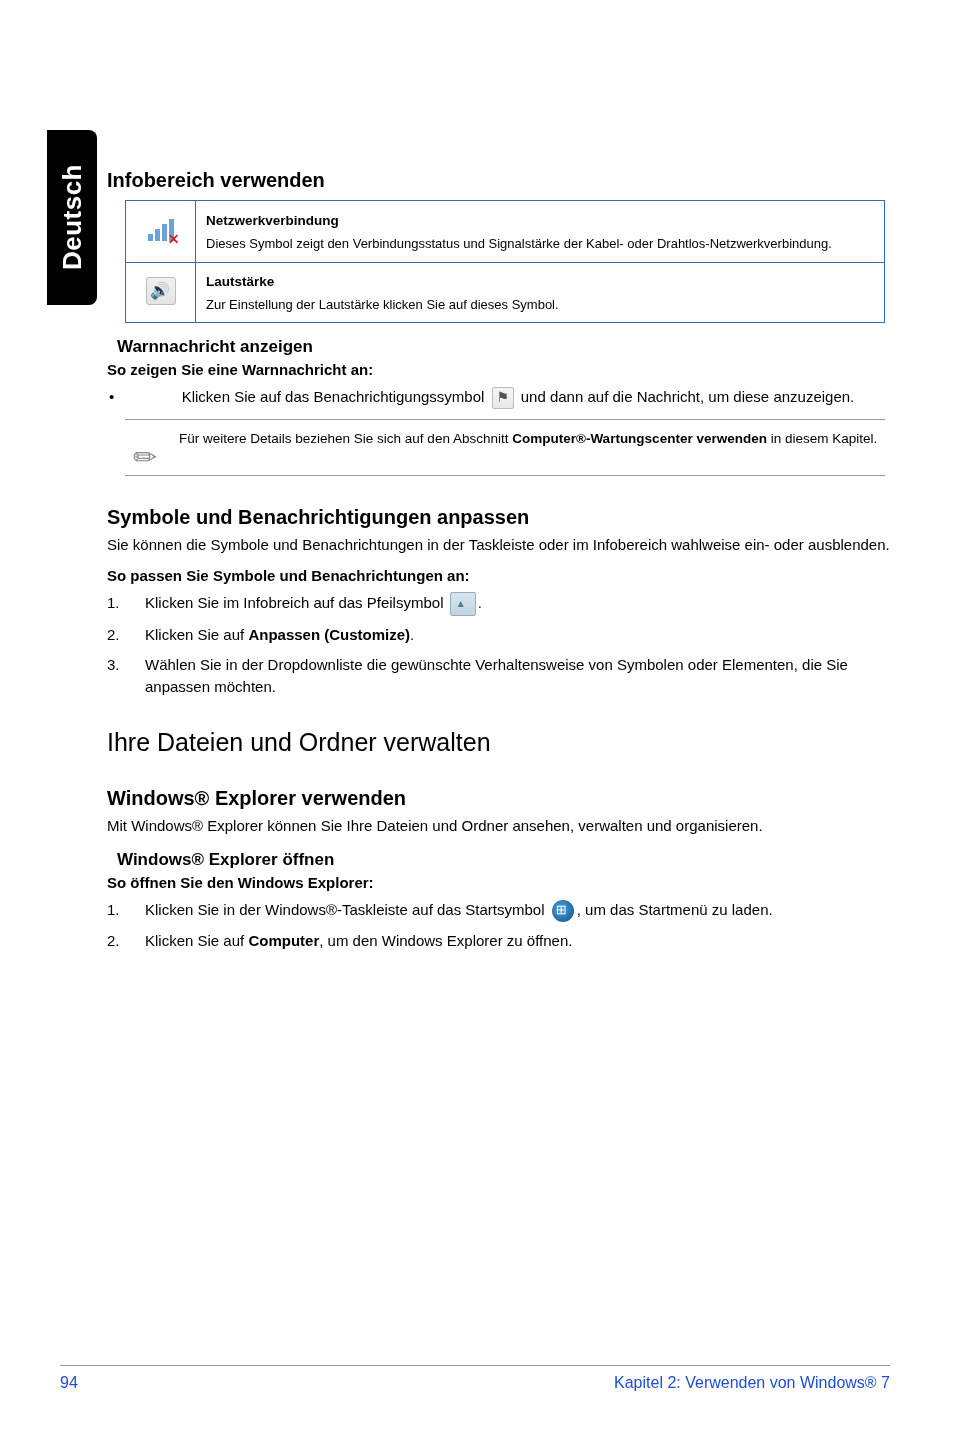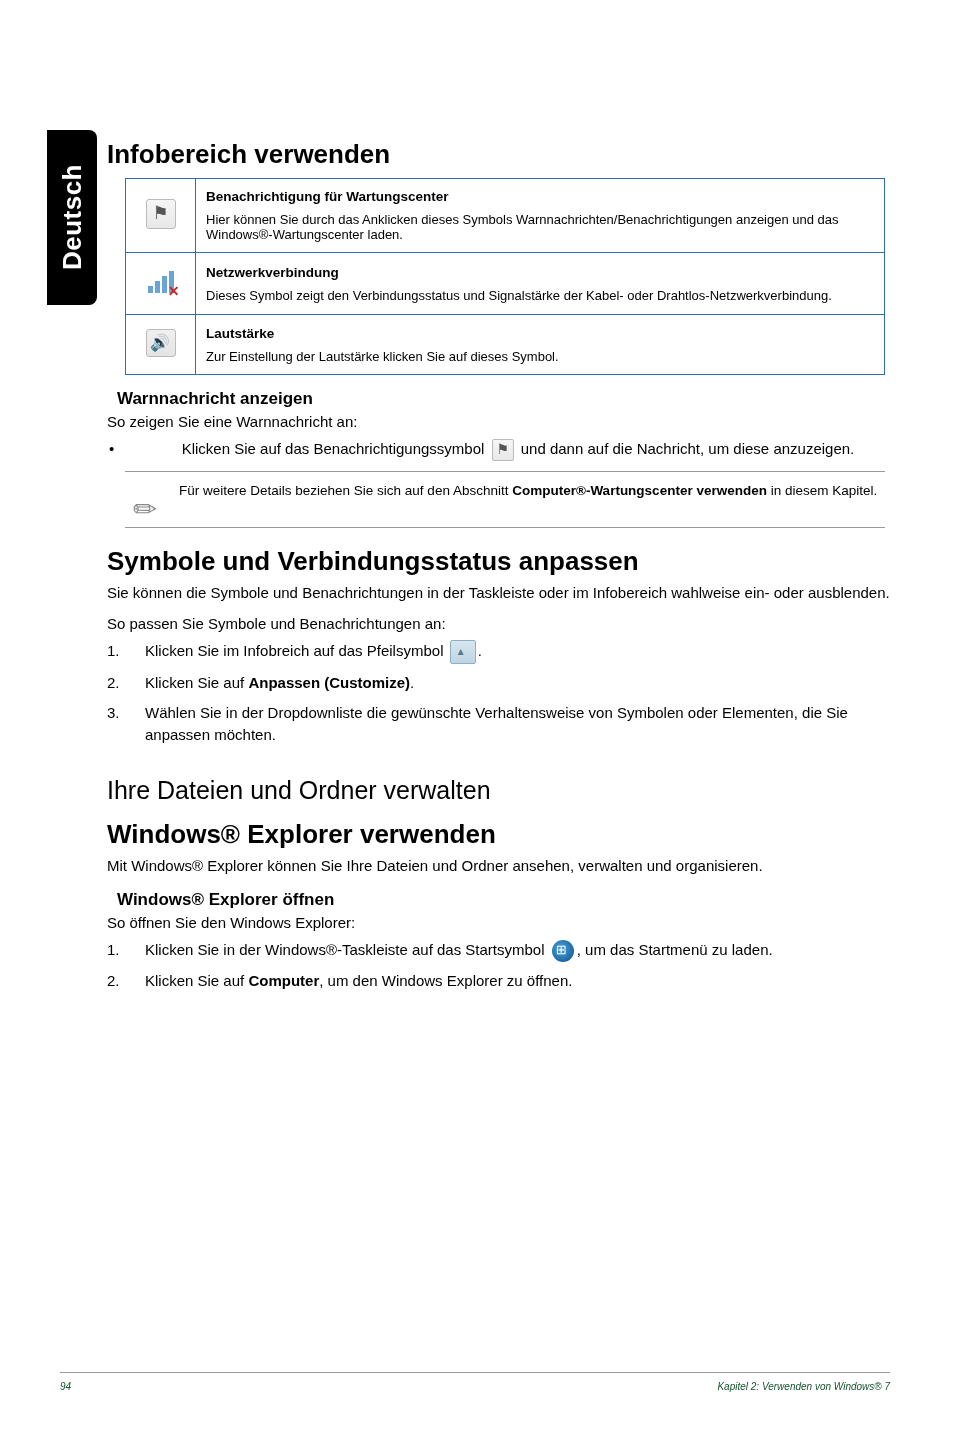--- a/index.html
+++ b/index.html
@@ -30,21 +30,21 @@
     font-weight: bold;
     font-size: 26px;
     letter-spacing: 0.5px;
   }
   .content {
     position: absolute;
     left: 107px;
     top: 139px;
     width: 790px;
   }
-  h3.section-h { font-size: 26px; font-weight: bold; margin-bottom: 6px; }
+  h3.section-h { font-size: 20px; font-weight: bold; margin-bottom: 6px; margin-top: 30px; }
   p.body { font-size: 15px; line-height: 1.35; margin-bottom: 12px; }
   table.info {
     border-collapse: collapse;
     width: 760px;
     margin: 8px 0 14px 18px;
   }
   table.info td {
     border: 1px solid #2e6bb8;
     padding: 10px 10px;
     font-size: 13px;
@@ -80,21 +80,21 @@
   .icon-net .x{position:absolute;right:-2px;bottom:-2px;color:#c62828;font-size:14px;font-weight:bold;}
   .icon-vol {
     display:inline-block;width:30px;height:28px;
     background:linear-gradient(#f0f0f0,#e4e4e4);
     border:1px solid #bbb;border-radius:3px;position:relative;
   }
   .icon-vol::before{
     content:"🔊";position:absolute;left:4px;top:3px;font-size:16px;color:#5c7ea8;
   }
   h4.sub-h { font-size: 17px; font-weight: bold; margin: 10px 0 4px 10px; }
-  p.bold-lead { font-size: 15px; font-weight: normal; margin: 4px 0 8px 0; }
+  p.bold-lead { font-size: 15px; font-weight: bold; margin: 4px 0 8px 0; }
   .bullet-row { display:flex; font-size:15px; line-height:1.4; margin-left:2px; margin-bottom:6px;}
   .bullet-row .dot{width:30px;flex-shrink:0;}
   .bullet-row .txt{flex:1;text-align:center;}
   .inline-flag {
     display:inline-block;width:22px;height:22px;vertical-align:middle;
     background:linear-gradient(#f6f6f6,#e8e8e8);border:1px solid #bbb;border-radius:2px;position:relative;margin:0 3px;
   }
   .inline-flag::before{content:"⚑";position:absolute;left:4px;top:0;font-size:14px;color:#555;}
   .note-box {
     display:flex;align-items:flex-start;border-top:1px solid #999;border-bottom:1px solid #999;
@@ -113,45 +113,36 @@
   .numlist .txt{flex:1;}
   h2.big-h { font-size:25px; font-weight:normal; margin:30px 0 14px 0; }
   .inline-start {
     display:inline-block;width:22px;height:22px;vertical-align:middle;
     background:radial-gradient(circle at 40% 40%, #4aa3e0, #0a4d85);
     border-radius:50%;position:relative;margin:0 3px;
   }
   .inline-start::before{content:"⊞";position:absolute;left:4px;top:1px;font-size:13px;color:#fff;}
   .footer {
     position:absolute;left:60px;bottom:46px;width:830px;border-top:1px solid #999;
-    display:flex;justify-content:space-between;font-size:10px;padding-top:8px;color:#14532d;font-style:italic;
+    display:flex;justify-content:space-between;font-size:16px;padding-top:8px;color:#1d4ed8;
   }
 </style>
 </head>
 <body>
 
 <div class="side-tab">
   <span class="side-tab-text">Deutsch</span>
 </div>
 
 <div class="content">
 
   <h3 class="section-h">Infobereich verwenden</h3>
 
   <table class="info">
     <tbody>
-        <tr>
-      <td class="icon-cell">
-        <span class="icon-flag"></span>
-      </td>
-      <td>
-        <span class="row-title">Benachrichtigung für Wartungscenter</span>
-        <span>Hier können Sie durch das Anklicken dieses Symbols Warnnachrichten/Benachrichtigungen anzeigen und das Windows®-Wartungscenter laden.</span>
-      </td>
-    </tr>
     <tr>
       <td class="icon-cell">
         <span class="icon-net">
           <span class="bar b1"></span><span class="bar b2"></span><span class="bar b3"></span><span class="bar b4"></span>
           <span class="x">✕</span>
         </span>
       </td>
       <td>
         <span class="row-title">Netzwerkverbindung</span>
         <span>Dieses Symbol zeigt den Verbindungsstatus und Signalstärke der Kabel- oder Drahtlos-Netzwerkverbindung.</span>
@@ -180,21 +171,21 @@
     </div>
   </div>
 
   <div class="note-box">
     <div class="pencil">✎</div>
     <div class="ntext">
       <span>Für weitere Details beziehen Sie sich auf den Abschnitt </span><b>Computer®-Wartungscenter verwenden</b><span> in diesem Kapitel.</span>
     </div>
   </div>
 
-  <h3 class="section-h">Symbole und Verbindungsstatus anpassen</h3>
+  <h3 class="section-h">Symbole und Benachrichtigungen anpassen</h3>
   <p class="body">Sie können die Symbole und Benachrichtungen in der Taskleiste oder im Infobereich wahlweise ein- oder ausblenden.</p>
   <p class="bold-lead" style="margin-top:10px;">So passen Sie Symbole und Benachrichtungen an:</p>
 
   <div class="numlist">
     <div class="row">
       <div class="num">1.</div>
       <div class="txt">
         <span>Klicken Sie im Infobreich auf das Pfeilsymbol </span>
         <span class="inline-arrow"></span><span>.</span>
       </div>

